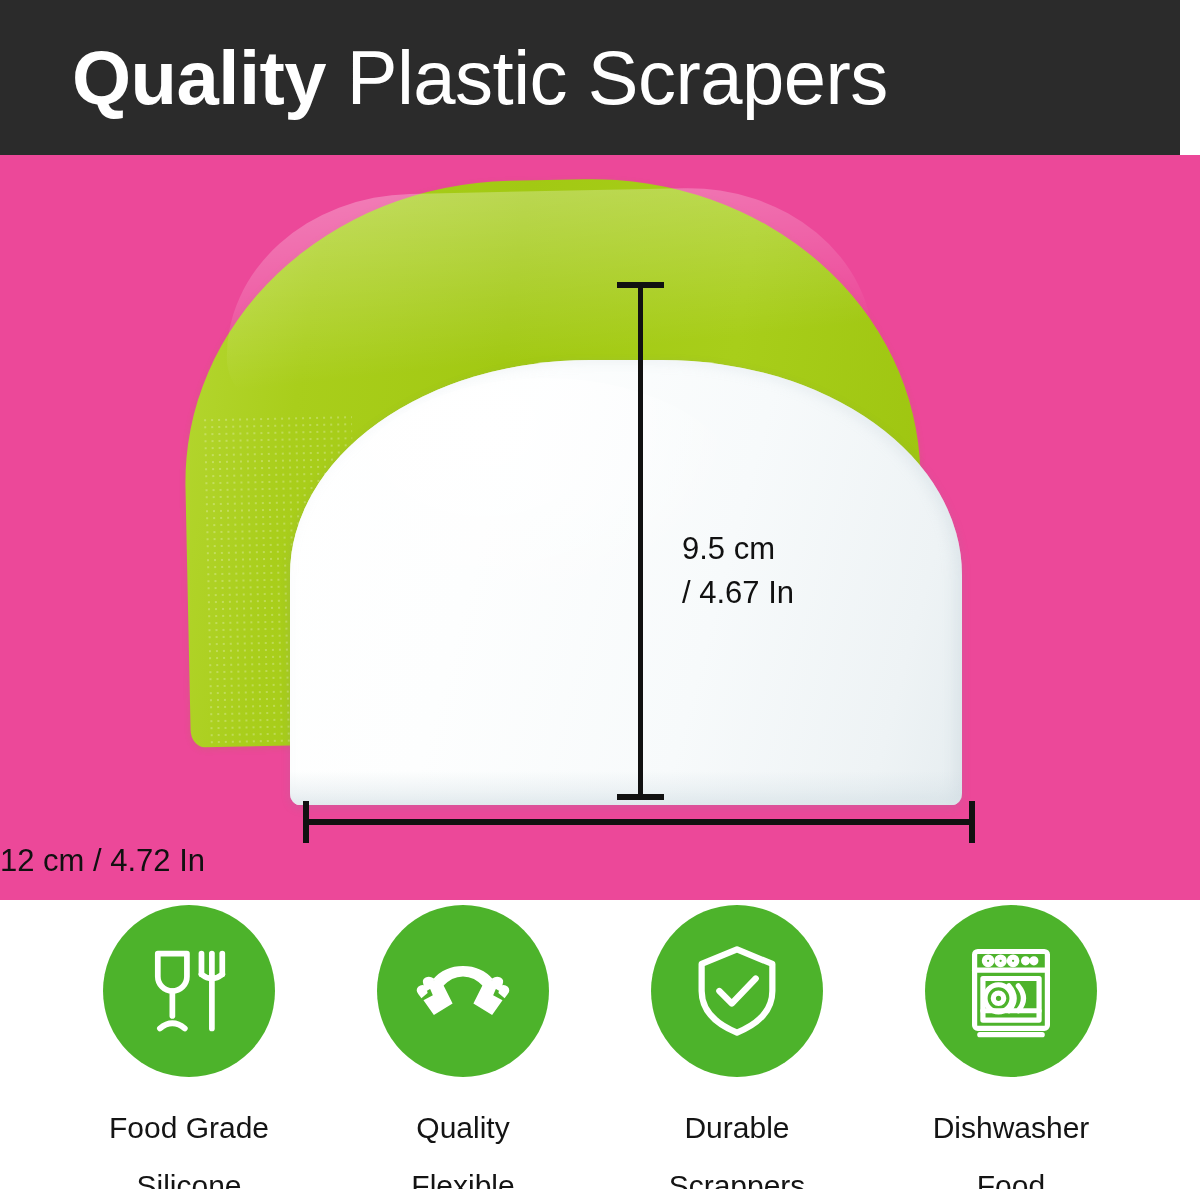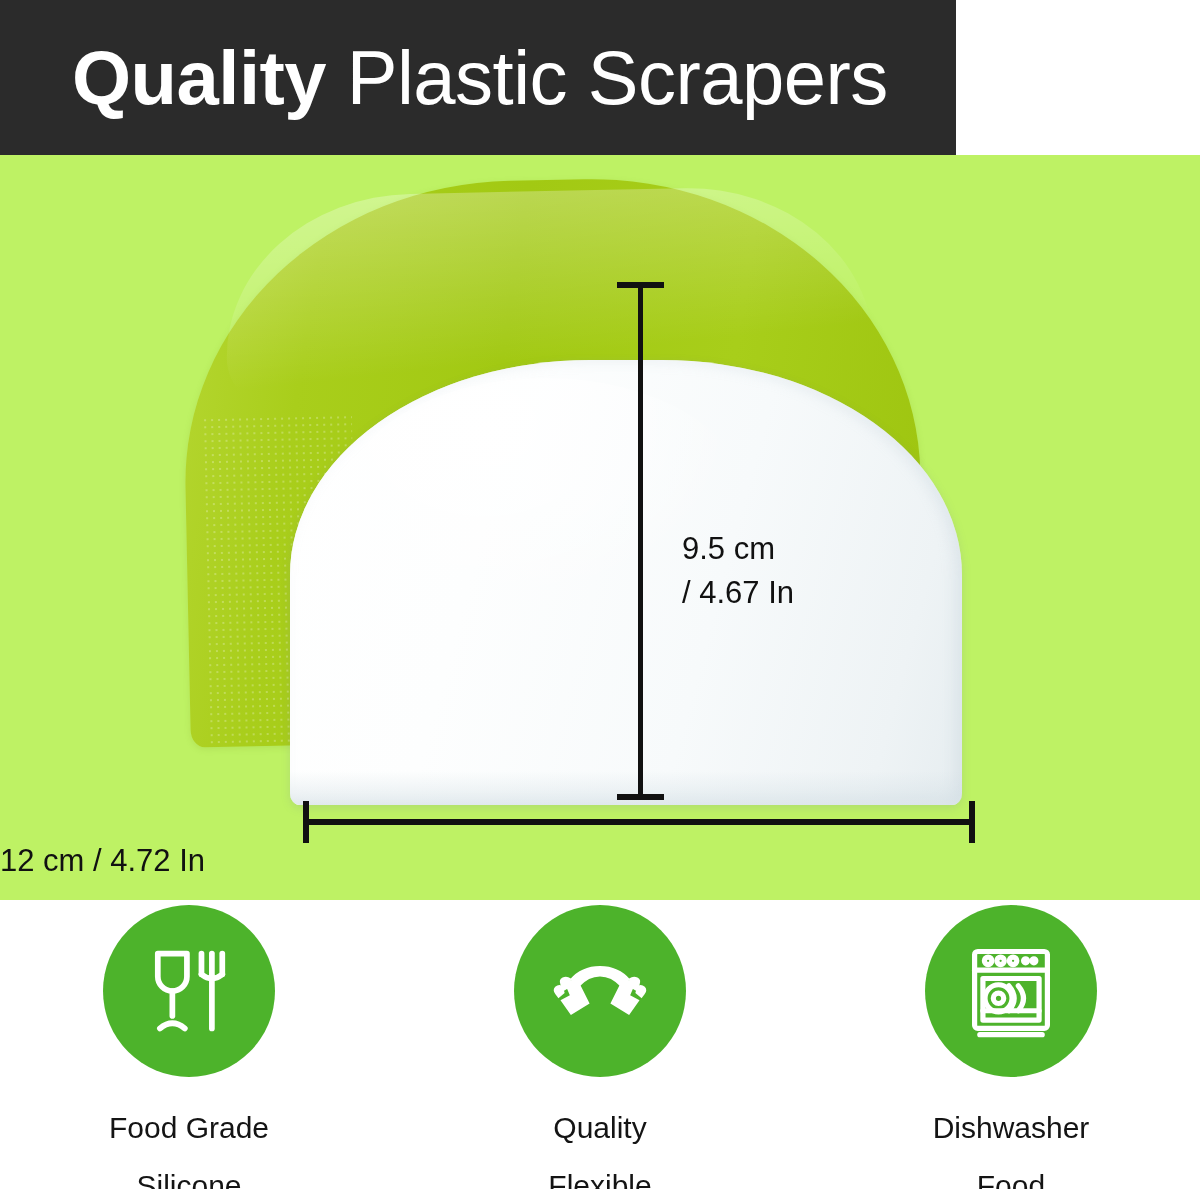--- a/index.html
+++ b/index.html
@@ -13,21 +13,21 @@
     font-family: "Liberation Sans", sans-serif;
     overflow: hidden;
     position: relative;
   }
 
   
   #header-banner {
     position: absolute;
     left: 0;
     top: 0;
-    width: 956px;
+    width: 1180px;
     height: 155px;
     background: #2b2b2b;
     display: flex;
     align-items: center;
     box-sizing: border-box;
     padding-left: 72px;
   }
   #header-title {
     color: #ffffff;
     font-size: 76px;
@@ -42,21 +42,21 @@
     font-weight: 300;
   }
 
   
   #product-stage {
     position: absolute;
     left: 0;
     top: 155px;
     width: 1200px;
     height: 745px;
-    background: #bef264;
+    background: #ec4899;
   }
 
   
   #scraper-green {
     position: absolute;
     left: 185px;
     top: 25px;
     width: 735px;
     height: 560px;
     background:
@@ -295,20 +295,32 @@
           <path d="M70 42 q4 -4 9 -2 q4 2 3 7 l-3 7 l9 5 l-10 14 l-18 -11 l6 -12 Z"></path>
           <path d="M78 38 q4 -3 8 -1 q4 2 2 7 l-3 6 l-7 -4 Z"></path>
           <path d="M86 45 q4 -2 7 1 q3 3 0 7 l-3 4 l-6 -5 Z"></path>
         </g>
       </svg>
     </div>
     <div class="feature-label">Quality
 Flexible</div>
   </div>
 
+  <div class="feature-item">
+    <div class="feature-circle">
+      <svg viewBox="0 0 100 100">
+        <g fill="none" stroke="#ffffff" stroke-width="6" stroke-linecap="round" stroke-linejoin="round">
+          <path d="M50 10 L84 24 V50 q0 26 -34 40 Q16 76 16 50 V24 Z"></path>
+          <path d="M33 50 L45 62 L68 38"></path>
+        </g>
+      </svg>
+    </div>
+    <div class="feature-label">Durable
+Scrappers</div>
+  </div>
 
   <div class="feature-item">
     <div class="feature-circle">
       <svg viewBox="0 0 100 100">
         <g fill="none" stroke="#ffffff" stroke-width="5" stroke-linecap="round" stroke-linejoin="round">
           <rect x="15" y="12" width="70" height="74" rx="3"></rect>
           <path d="M15 30 H85"></path>
           <rect x="23" y="38" width="54" height="40"></rect>
           <circle cx="28" cy="21" r="3.6"></circle>
           <circle cx="40" cy="21" r="3.6"></circle>

